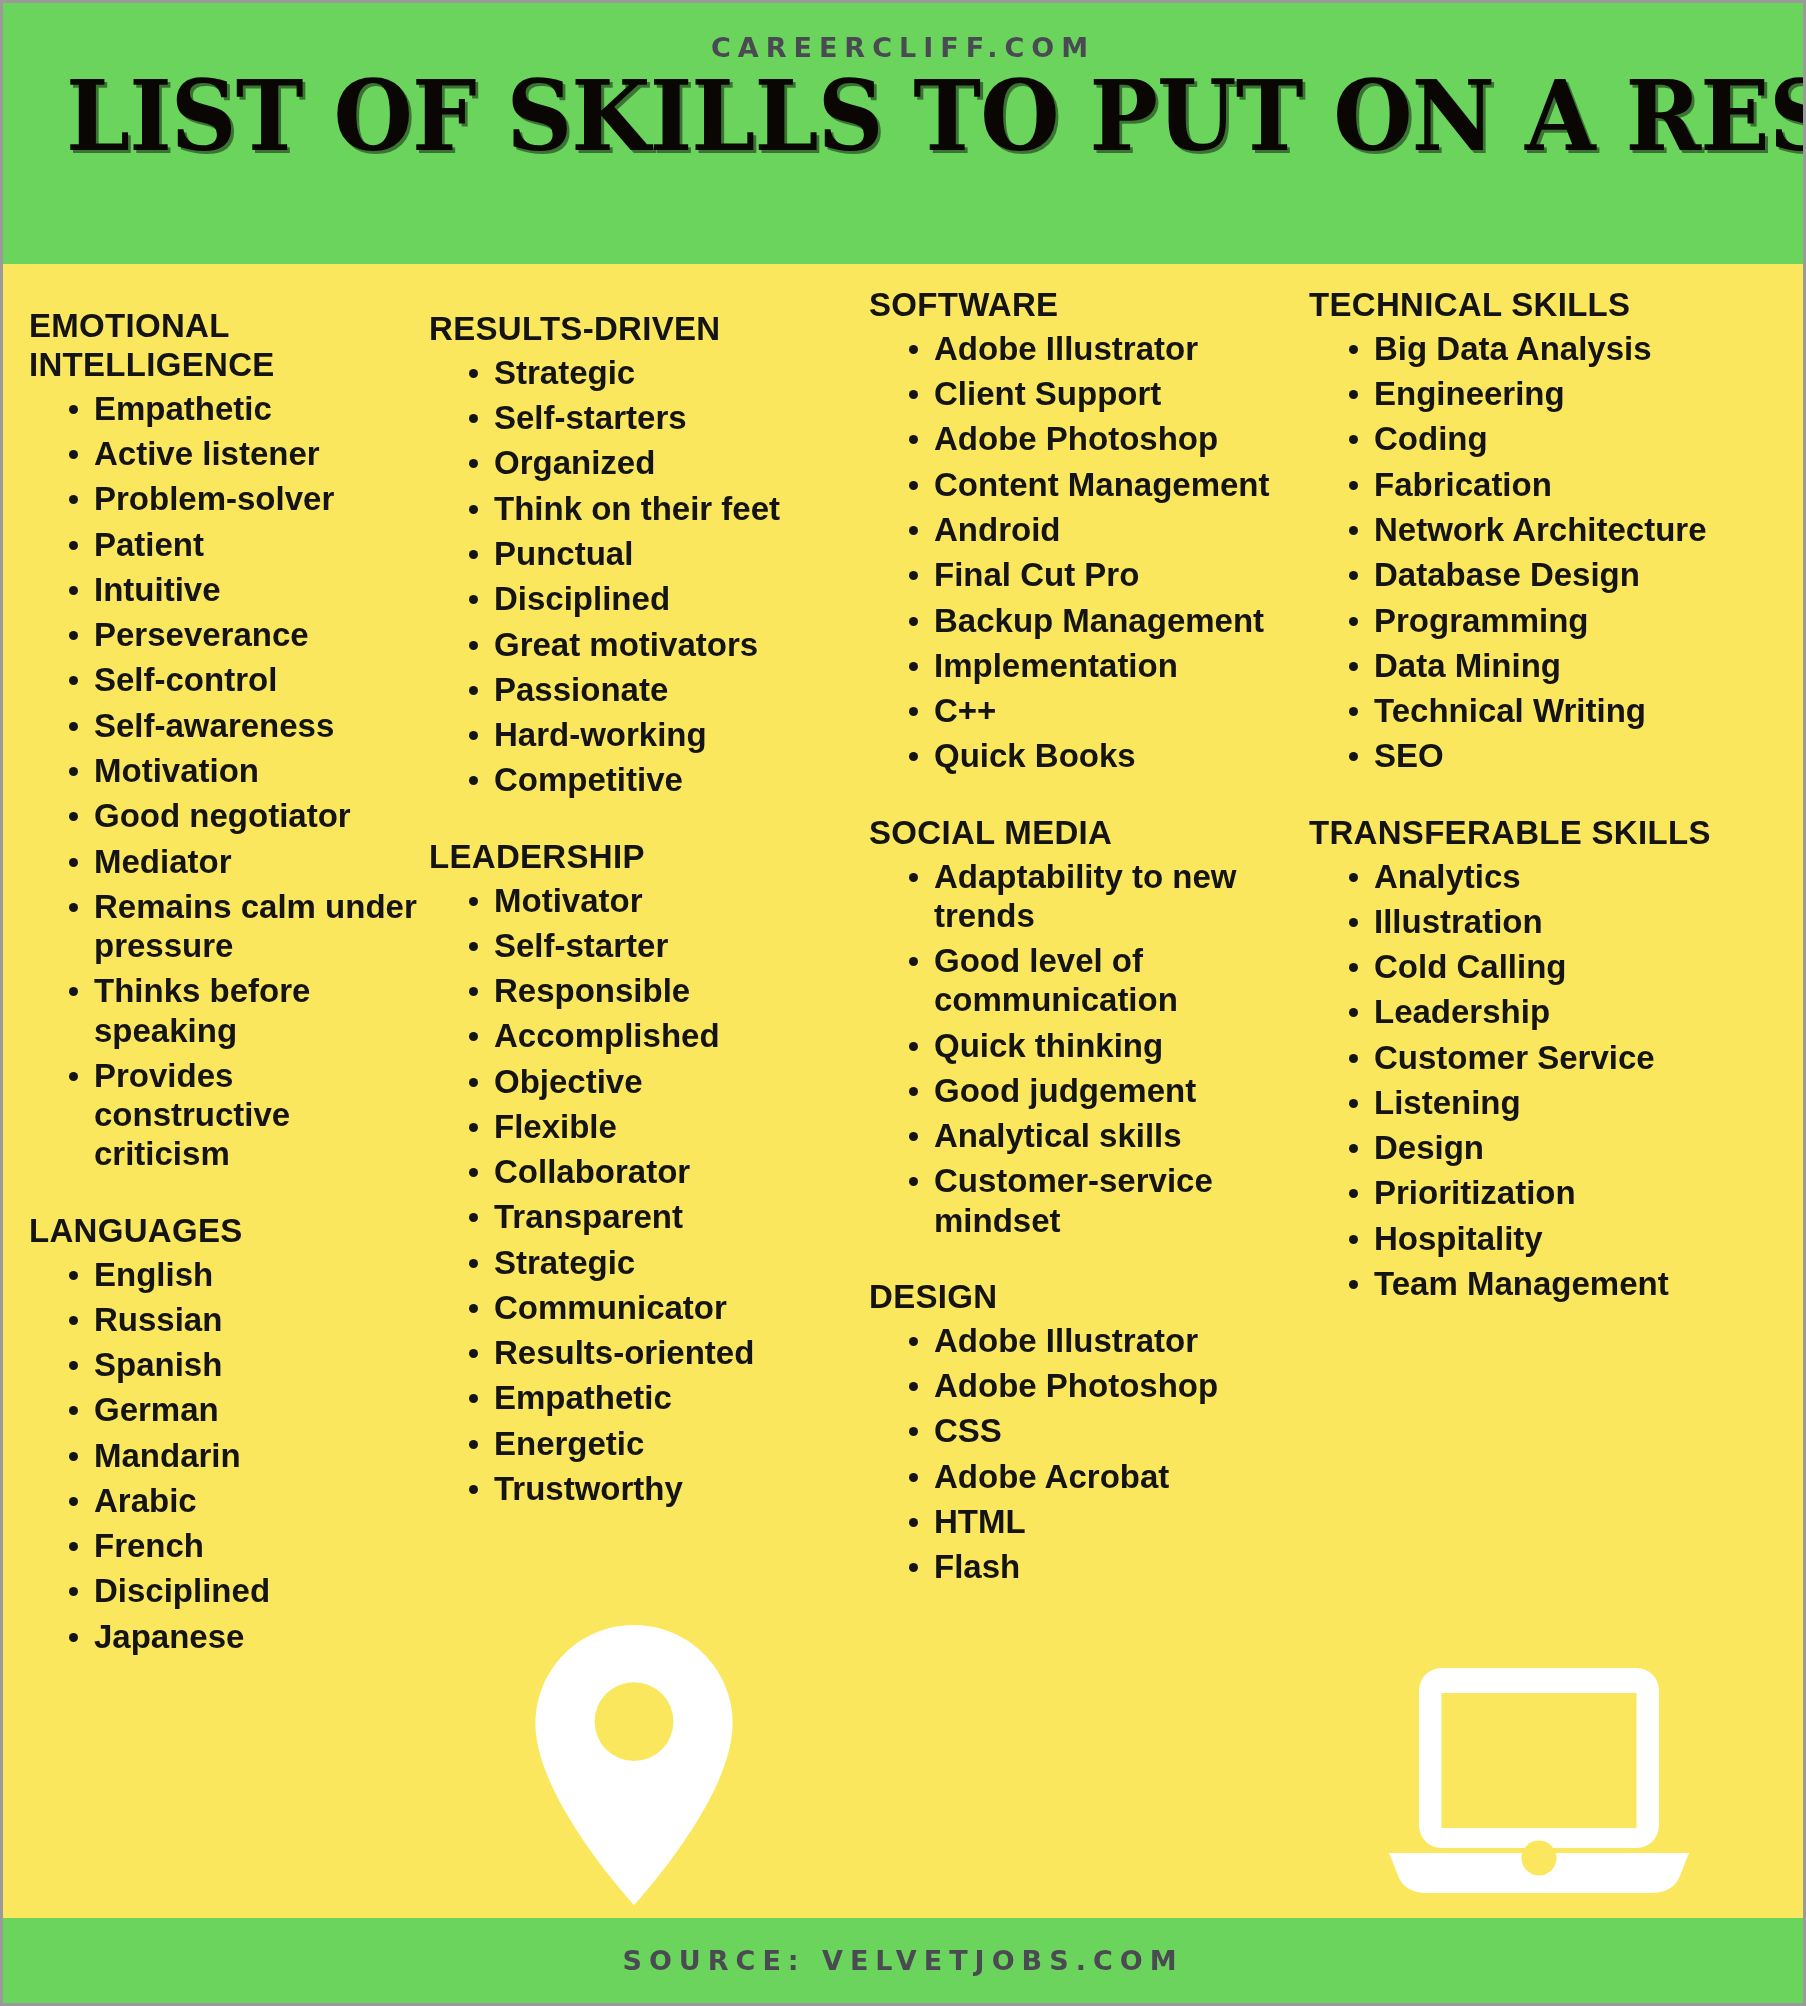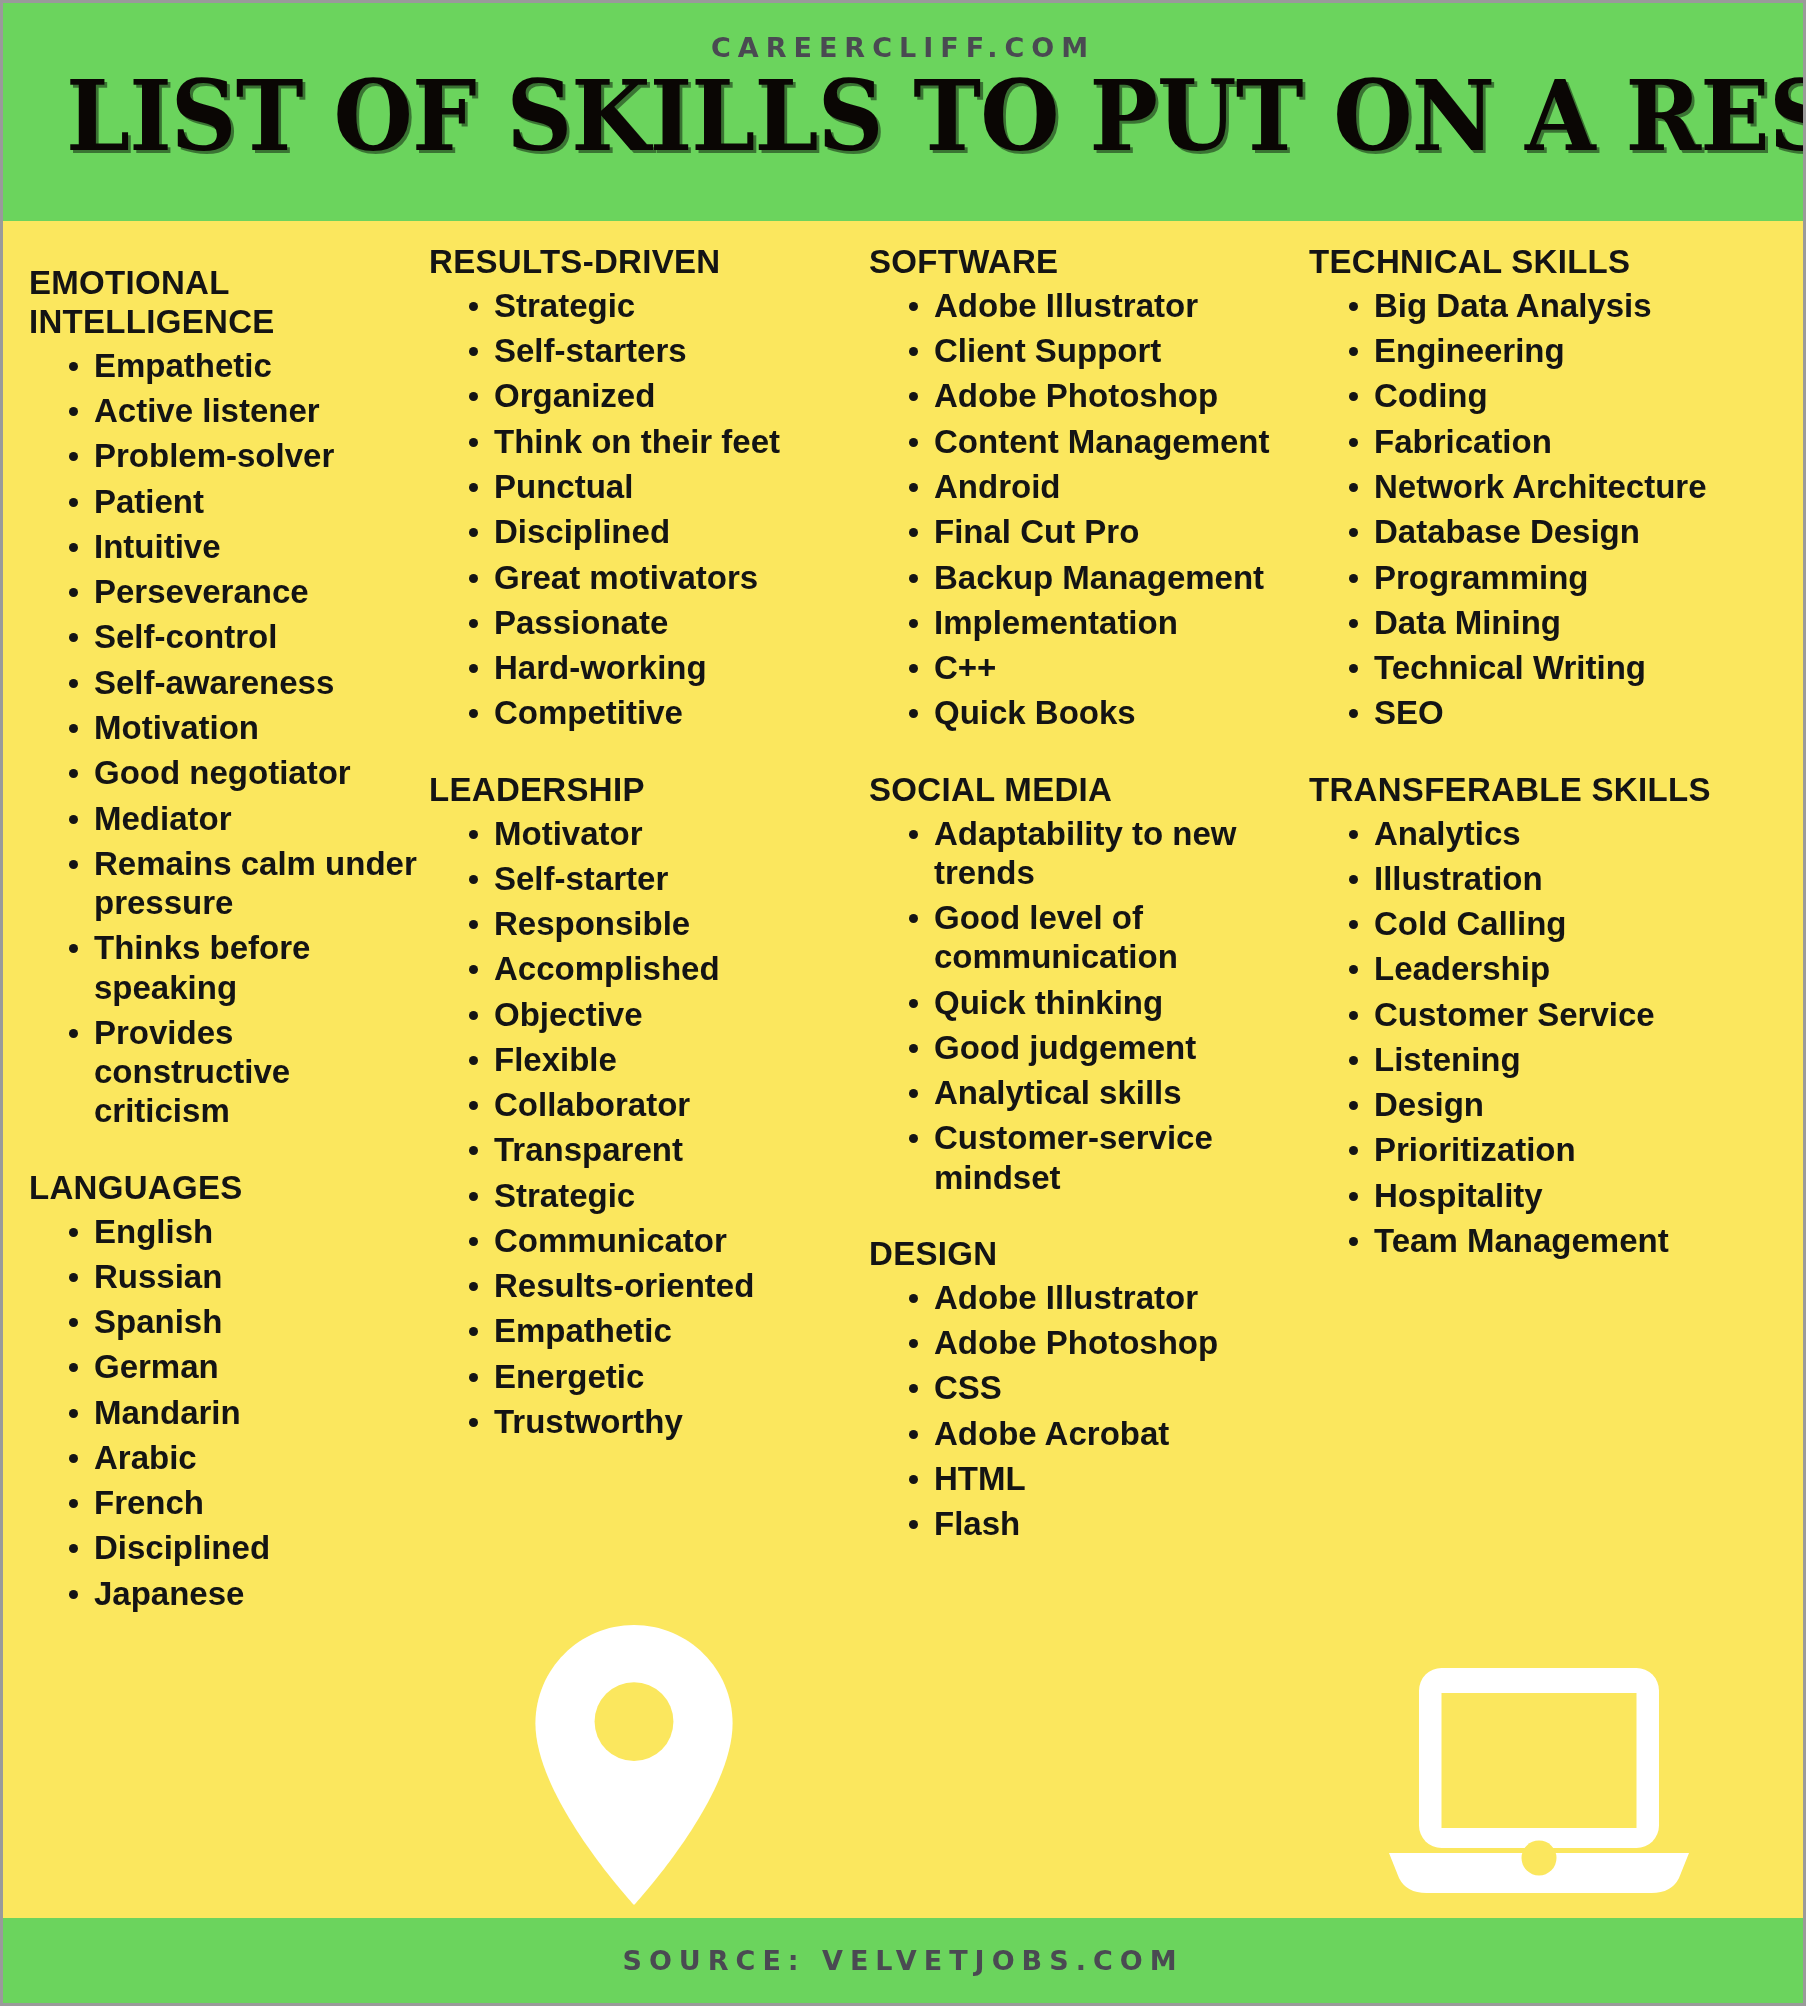--- a/index.html
+++ b/index.html
@@ -16,21 +16,21 @@
     height: 2006px;
     box-sizing: border-box;
     background: #FBE75E;
     border: 3px solid #9a9a9a;
     overflow: hidden;
   }
 
   
   .header {
     background: #6BD45D;
-    height: 218px;
+    height: 261px;
     box-sizing: border-box;
     padding-top: 30px;
     text-align: center;
     overflow: hidden;
   }
   .site {
     font-family: "DejaVu Sans", sans-serif;
     font-weight: bold;
     font-size: 27px;
     letter-spacing: 7px;
@@ -79,21 +79,21 @@
     align-items: flex-start;
     padding: 22px 26px 0 26px;
     box-sizing: border-box;
     height: calc(2006px - 211px - 85px);
   }
   .col {
     box-sizing: border-box;
     padding-right: 10px;
   }
   .col-1 { width: 400px; margin-top: 21px; }
-  .col-2 { width: 440px; }
+  .col-2 { width: 440px; margin-top: 24px; }
   .col-3 { width: 440px; }
   .col-4 { width: 460px; }
 
   .section { margin-bottom: 0; }
   .section + .section { margin-top: 38px; }
 
   .sec-head {
     font-family: "Liberation Sans", sans-serif;
     font-weight: bold;
     font-size: 33px;

